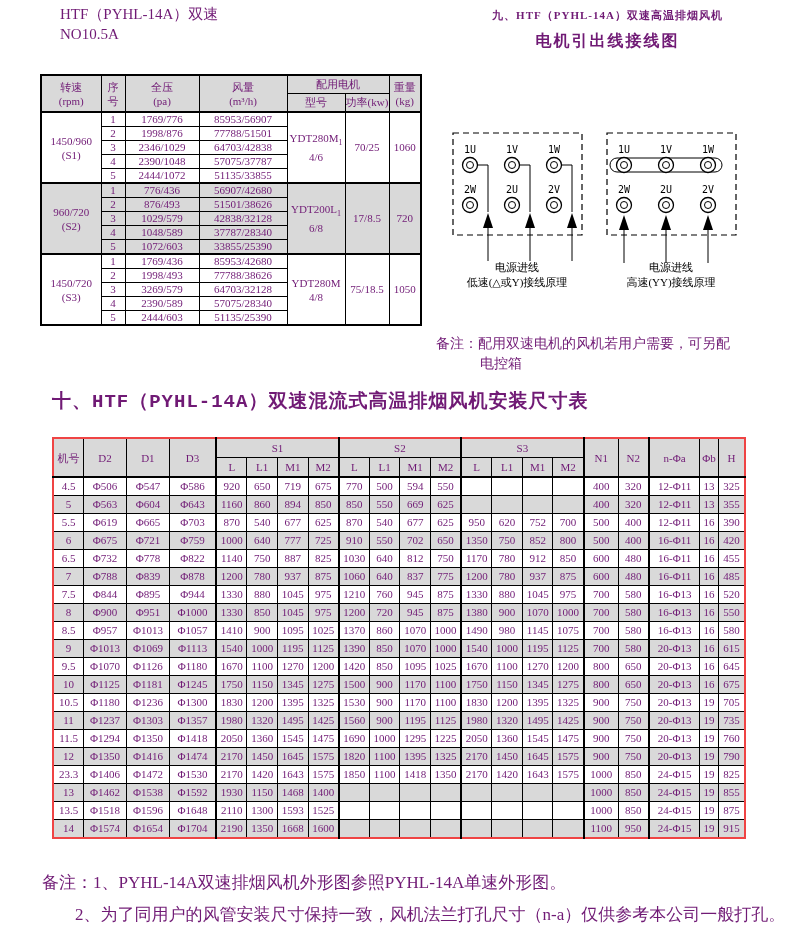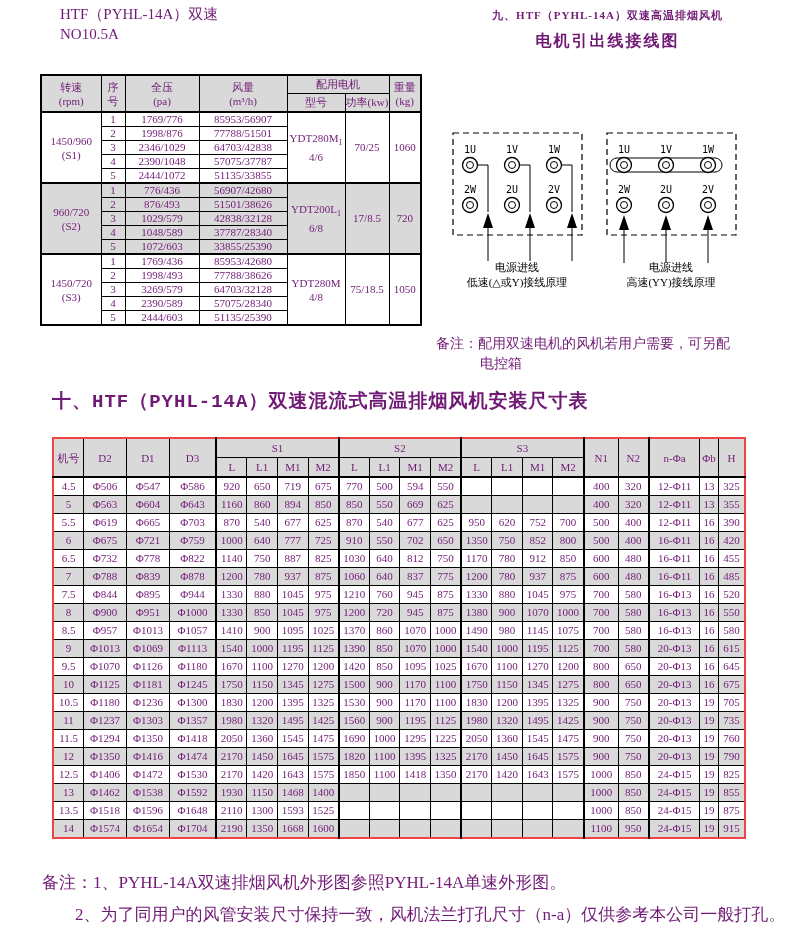--- a/index.html
+++ b/index.html
@@ -723,21 +723,21 @@
           <td>1450</td>
           <td>1645</td>
           <td>1575</td>
           <td>900</td>
           <td>750</td>
           <td>20-Φ13</td>
           <td>19</td>
           <td>790</td>
         </tr>
         <tr>
-          <td>12.5</td>
+          <td>23.3</td>
           <td>Φ1406</td>
           <td>Φ1472</td>
           <td>Φ1530</td>
           <td>2170</td>
           <td>1420</td>
           <td>1643</td>
           <td>1575</td>
           <td>1850</td>
           <td>1100</td>
           <td>1418</td>

